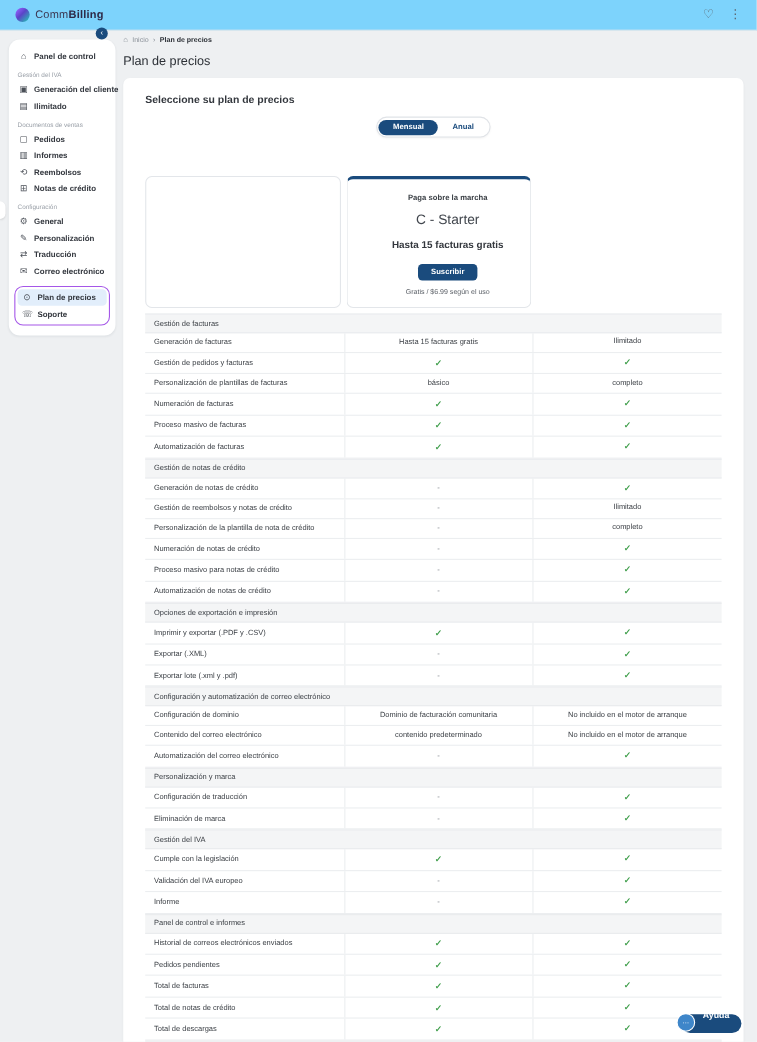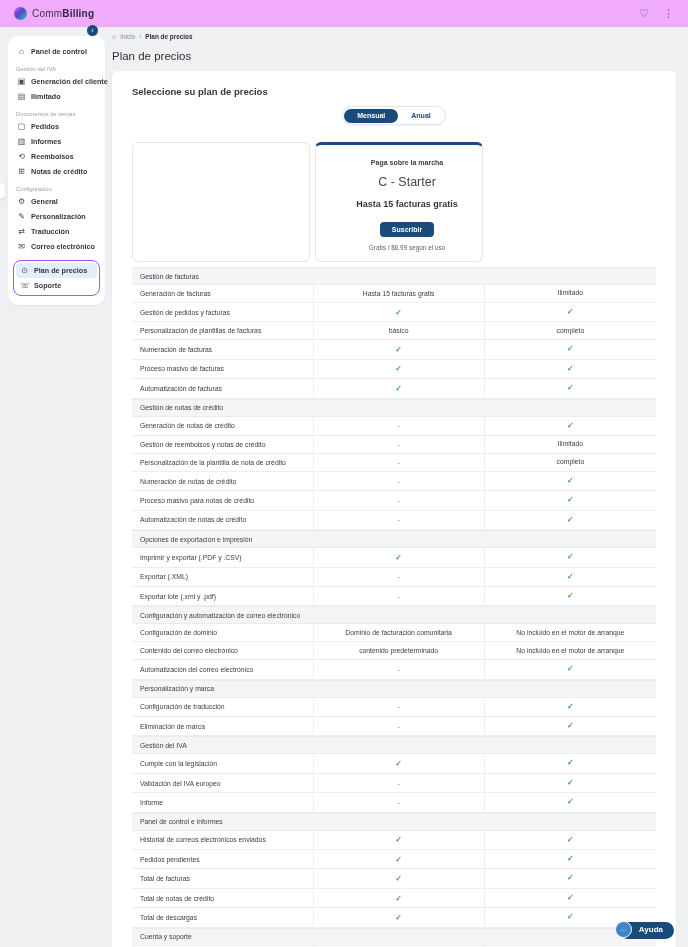--- a/index.html
+++ b/index.html
@@ -5,21 +5,21 @@
   * { margin:0; padding:0; box-sizing:border-box; }
   html { background:#eef0f2; }
   body {
     width:688px; height:947px; position:relative; overflow:hidden;
     background:#eef0f2;
     font-family:"Liberation Sans", sans-serif;
     color:#3c4046;
   }
   
   .topbar {
-    height:28px; background:#f0abfc; border-bottom:1px solid #e7e9ec;
+    height:28px; background:#7dd3fc; border-bottom:1px solid #e7e9ec;
     display:flex; align-items:center; justify-content:space-between;
     padding:13px 14px; position:relative; z-index:5;
   }
   .brand { display:flex; align-items:center; gap:5px; cursor:pointer; }
   .logo-mark {
     width:13px; height:13px; border-radius:50%;
     background:linear-gradient(135deg,#8b5cf6 15%,#5b44c8 45%,#23c3b4 95%);
     display:inline-block;
   }
   .brand-text { font-size:10px; color:#3b3650; letter-spacing:.2px; }
@@ -70,21 +70,21 @@
   .toggle {
     display:flex; align-items:center; background:#fff; border:1px solid #e0e3e7;
     border-radius:999px; padding:1.5px; box-shadow:0 1px 2px rgba(0,0,0,.05);
   }
   .toggle-opt { font-size:7px; font-weight:700; color:#1a4b7d; padding:3.5px 13px; border-radius:999px; cursor:pointer; }
   .toggle-opt.active { background:#1a4b7d; color:#fff; }
   
   .plan-grid { display:grid; grid-template-columns:1.06fr 1fr 1fr; gap:5px; }
   .plan-box {
     border:1px solid #e3e6ea; border-radius:6px; min-height:112px;
-    text-align:center; padding:10px 8px 10px 24px; background:#fff;
+    text-align:center; padding:10px 8px 10px 24px; background:#fff;margin-top:18px;
   }
   .plan-box.accent-navy { border-top:3px solid #1a4b7d; }
   .plan-box.accent-blue { border-top:3px solid #5aa9e8; }
   .plan-tagline { font-size:7px; font-weight:700; color:#3a3f45; margin-top:4px; }
   .plan-tagline.blue { color:#4da0e4; }
   .plan-name { font-size:12.5px; font-weight:400; color:#42474e; margin-top:9px; }
   .plan-price { font-size:9px; font-weight:700; color:#33373d; margin-top:10px; }
   .plan-btn-row { margin-top:9px; }
   .btn-subscribe {
     background:#1a4b7d; color:#fff; border:none; border-radius:4px;
@@ -109,21 +109,21 @@
   }
   .t-row:last-child { border-bottom:none; }
   .c { display:flex; align-items:center; font-size:6.8px; color:#3c4046; padding:3px 6px; }
   .c1 { justify-content:flex-start; padding-left:8px; border-right:1px solid #eceef0; font-weight:500; }
   .c2 { justify-content:center; text-align:center; border-right:1px solid #eceef0; }
   .c3 { justify-content:center; text-align:center; line-height:1.55; }
   .check { color:#3f9e4a; font-size:8px; font-weight:700; }
   .dash { color:#777c83; font-size:7px; }
   
   .help-fab {
-    position:absolute; right:14px; bottom:8px; display:flex; align-items:flex-start;
+    position:absolute; right:14px; bottom:8px; display:flex; align-items:flex-end;
     background:#1a4b7d; border:none; border-radius:999px; cursor:pointer;
     padding:3px 11px 12px 16px; height:17px;
     font-family:"Liberation Sans", sans-serif;
   }
   .help-fab .chat-bubble {
     position:absolute; left:-4px; top:-1px; width:17px; height:17px; border-radius:50%;
     background:#3e86c9; border:1.5px solid #fff; color:#fff; font-size:6px;
     display:flex; align-items:center; justify-content:center;
   }
   .help-fab .help-label { color:#fff; font-size:8px; font-weight:700; margin-left:4px; }

